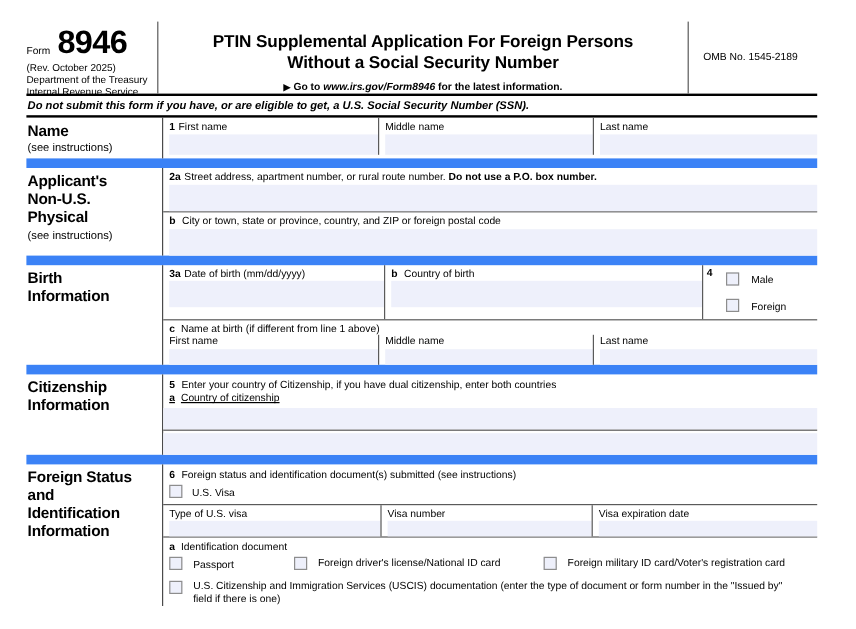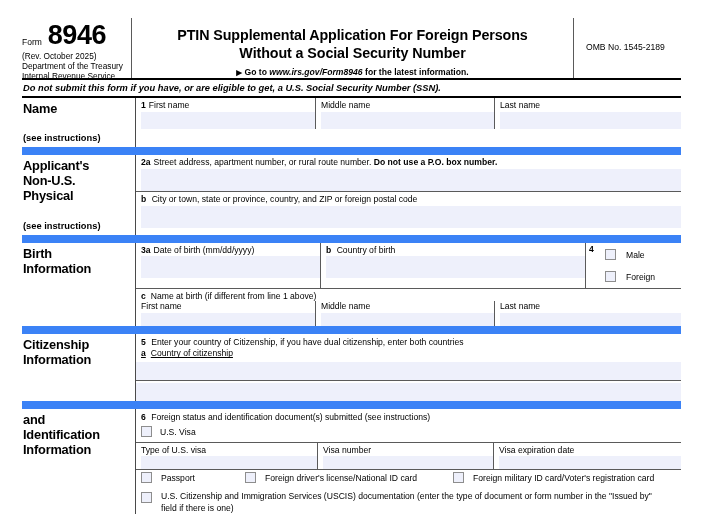--- a/index.html
+++ b/index.html
@@ -113,23 +113,23 @@
     border-right: 1.5px solid #4a4a4a;
   }
   .sec-title {
     font-size: 12.8px;
     font-weight: bold;
     line-height: 1.18;
     letter-spacing: -0.2px;
   }
   .sec-sub {
     font-size: 9.3px;
-    font-weight: bold;
+    font-weight: normal;
     line-height: 1.2;
-    margin-top: 17px;
+    margin-top: 2px;
   }
   .sec-body {
     flex: 1 1 auto;
     min-width: 0;
   }
 
   
   .frow {
     display: flex;
   }
@@ -424,20 +424,21 @@
         <span class="fnum">a</span><span>Country of citizenship</span>
       </div>
       <div class="cz-field"></div>
       <div class="hrule"></div>
       <div class="cz-field"></div>
     </div>
   </div>
 
   <div class="section" style="border-bottom:none;">
     <div class="sec-label">
+      <div class="sec-title">Foreign Status</div>
       <div class="sec-title">and</div>
       <div class="sec-title">Identification</div>
       <div class="sec-title">Information</div>
     </div>
     <div class="sec-body">
       <div class="fs-lead">
         <span class="fnum">6</span>&nbsp;<span>Foreign status and identification document(s) submitted (see instructions)</span>
       </div>
       <div class="visa-row">
         <span class="cbox"></span>
@@ -451,22 +452,25 @@
         <div class="fcell" style="flex:0 0 176px;">
           <div class="flabel">Visa number</div>
           <div class="finput short"></div>
         </div>
         <div class="fcell" style="flex:1 1 auto;">
           <div class="flabel">Visa expiration date</div>
           <div class="finput short"></div>
         </div>
       </div>
       <div class="hrule"></div>
+      <div class="idline">
+        <span class="fnum">a</span><span>Identification document</span>
+      </div>
       <div class="cbrow">
-        <div class="cbitem" style="flex:0 0 104px;">
+        <div class="cbitem" style="flex:0 0 104px;align-items:flex-end;">
           <span class="cbox"></span>
           <span class="glabel">Passport</span>
         </div>
         <div class="cbitem" style="flex:0 0 208px;">
           <span class="cbox"></span>
           <span class="glabel">Foreign driver's license/National ID card</span>
         </div>
         <div class="cbitem" style="flex:1 1 auto;">
           <span class="cbox"></span>
           <span class="glabel">Foreign military ID card/Voter's registration card</span>

